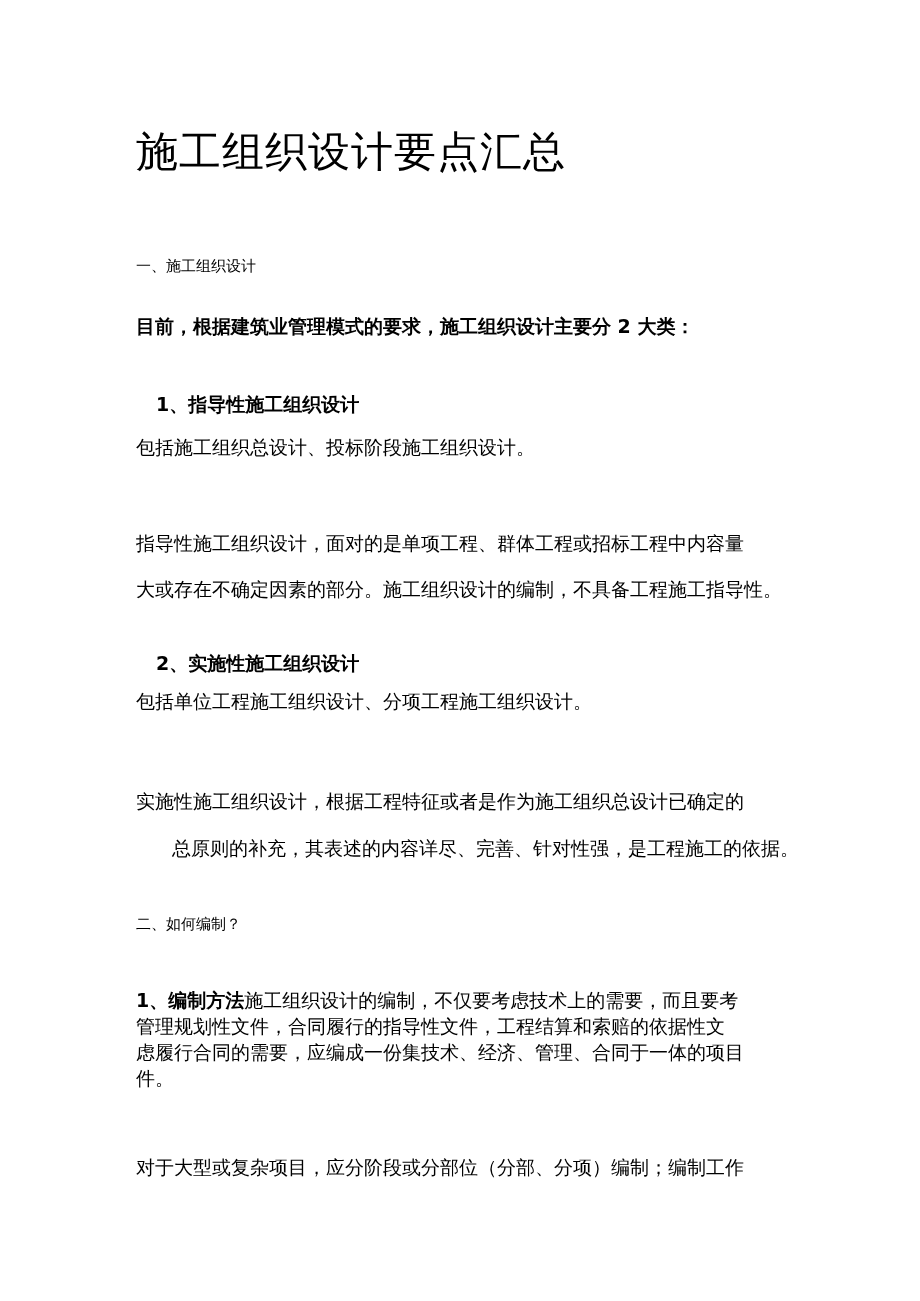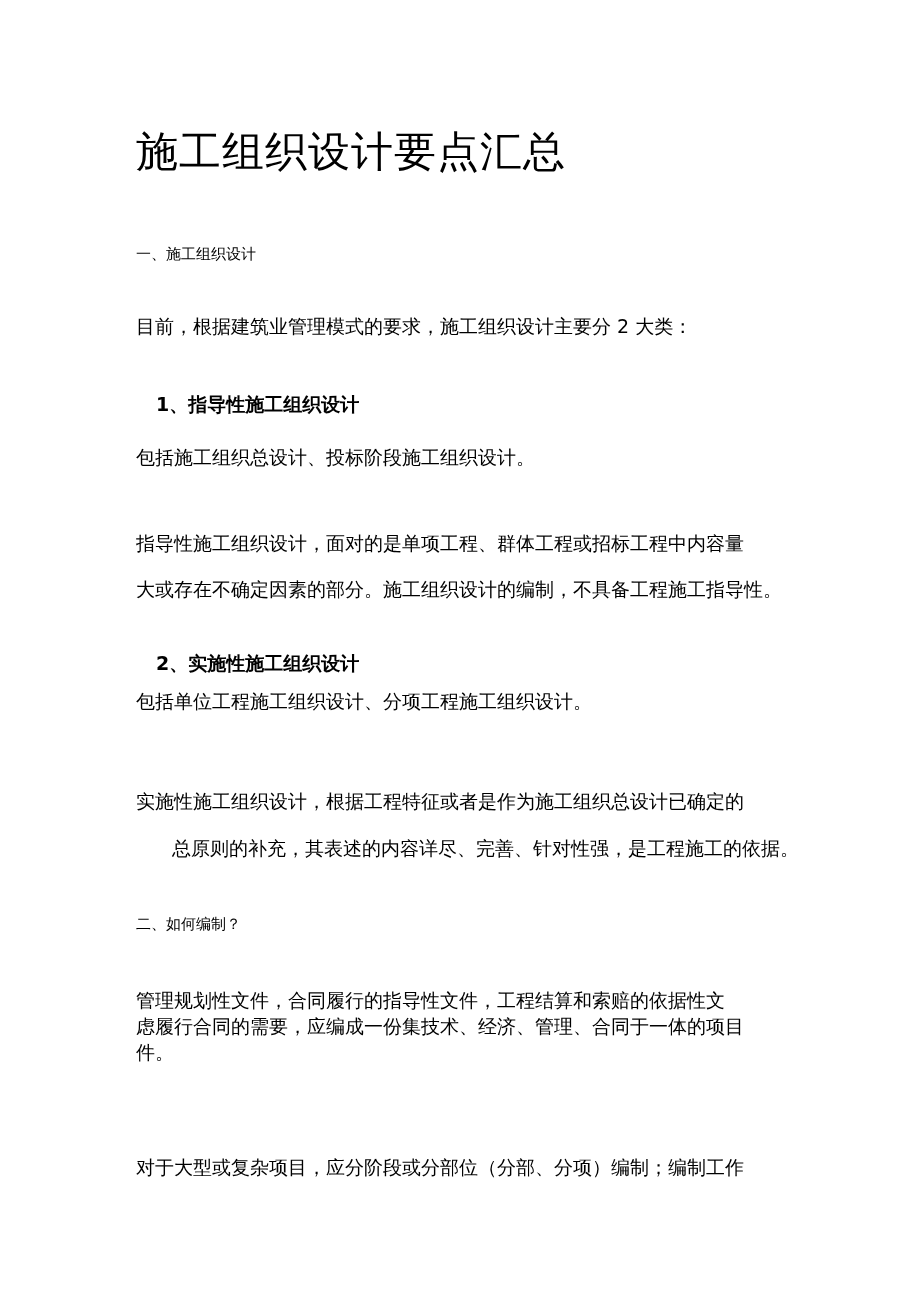--- a/index.html
+++ b/index.html
@@ -16,39 +16,42 @@
     }
     .section { font-size: 15px; line-height: 20px; }
     .para { font-size: 19px; line-height: 26px; }
     .sub { font-size: 19px; line-height: 26px; font-weight: bold; margin-left: 20px; }
   </style>
 </head>
 <body>
 
 <h1 class="abs title">施工组织设计要点汇总</h1>
 
-<div class="abs section" style="top:244px;">一、施工组织设计</div>
+<div class="abs section" style="top:256px;">一、施工组织设计</div>
 
-<div class="abs para" style="top:313px;">目前，根据建筑业管理模式的要求，施工组织设计主要分 2 大类：</div>
+<div class="abs para" style="top:313px;font-weight:bold;">目前，根据建筑业管理模式的要求，施工组织设计主要分 2 大类：</div>
 
 <div class="abs sub" style="top:391px;">1、指导性施工组织设计</div>
 
-<div class="abs para" style="top:444px;text-align:right;">包括施工组织总设计、投标阶段施工组织设计。</div>
+<div class="abs para" style="top:434px;text-align:right;">包括施工组织总设计、投标阶段施工组织设计。</div>
 
 <div class="abs para" style="top:530px;">指导性施工组织设计，面对的是单项工程、群体工程或招标工程中内容量</div>
 <div class="abs para" style="top:576px;">大或存在不确定因素的部分。施工组织设计的编制，不具备工程施工指导性。</div>
 
 <div class="abs sub" style="top:650px;">2、实施性施工组织设计</div>
 
 <div class="abs para" style="top:688px;">包括单位工程施工组织设计、分项工程施工组织设计。</div>
 
 <div class="abs para" style="top:788px;">实施性施工组织设计，根据工程特征或者是作为施工组织总设计已确定的</div>
 <div class="abs para" style="top:835px;margin-left:36px;">总原则的补充，其表述的内容详尽、完善、针对性强，是工程施工的依据。</div>
 
 <div class="abs section" style="top:916px;font-family:Liberation Mono, monospace;">二、如何编制？</div>
 
 <div class="abs" style="top:987px;">
+  <div class="para">
+    <b>1、编制方法</b><span>施工组织设计的编制，不仅要考虑技术上的需要，而且要考</span>
+  </div>
   <div class="para">管理规划性文件，合同履行的指导性文件，工程结算和索赔的依据性文</div>
   <div class="para">虑履行合同的需要，应编成一份集技术、经济、管理、合同于一体的项目</div>
   <div class="para">件。</div>
 </div>
 
 <div class="abs para" style="top:1154px;">对于大型或复杂项目，应分阶段或分部位（分部、分项）编制；编制工作</div>
 
 </body></html>

